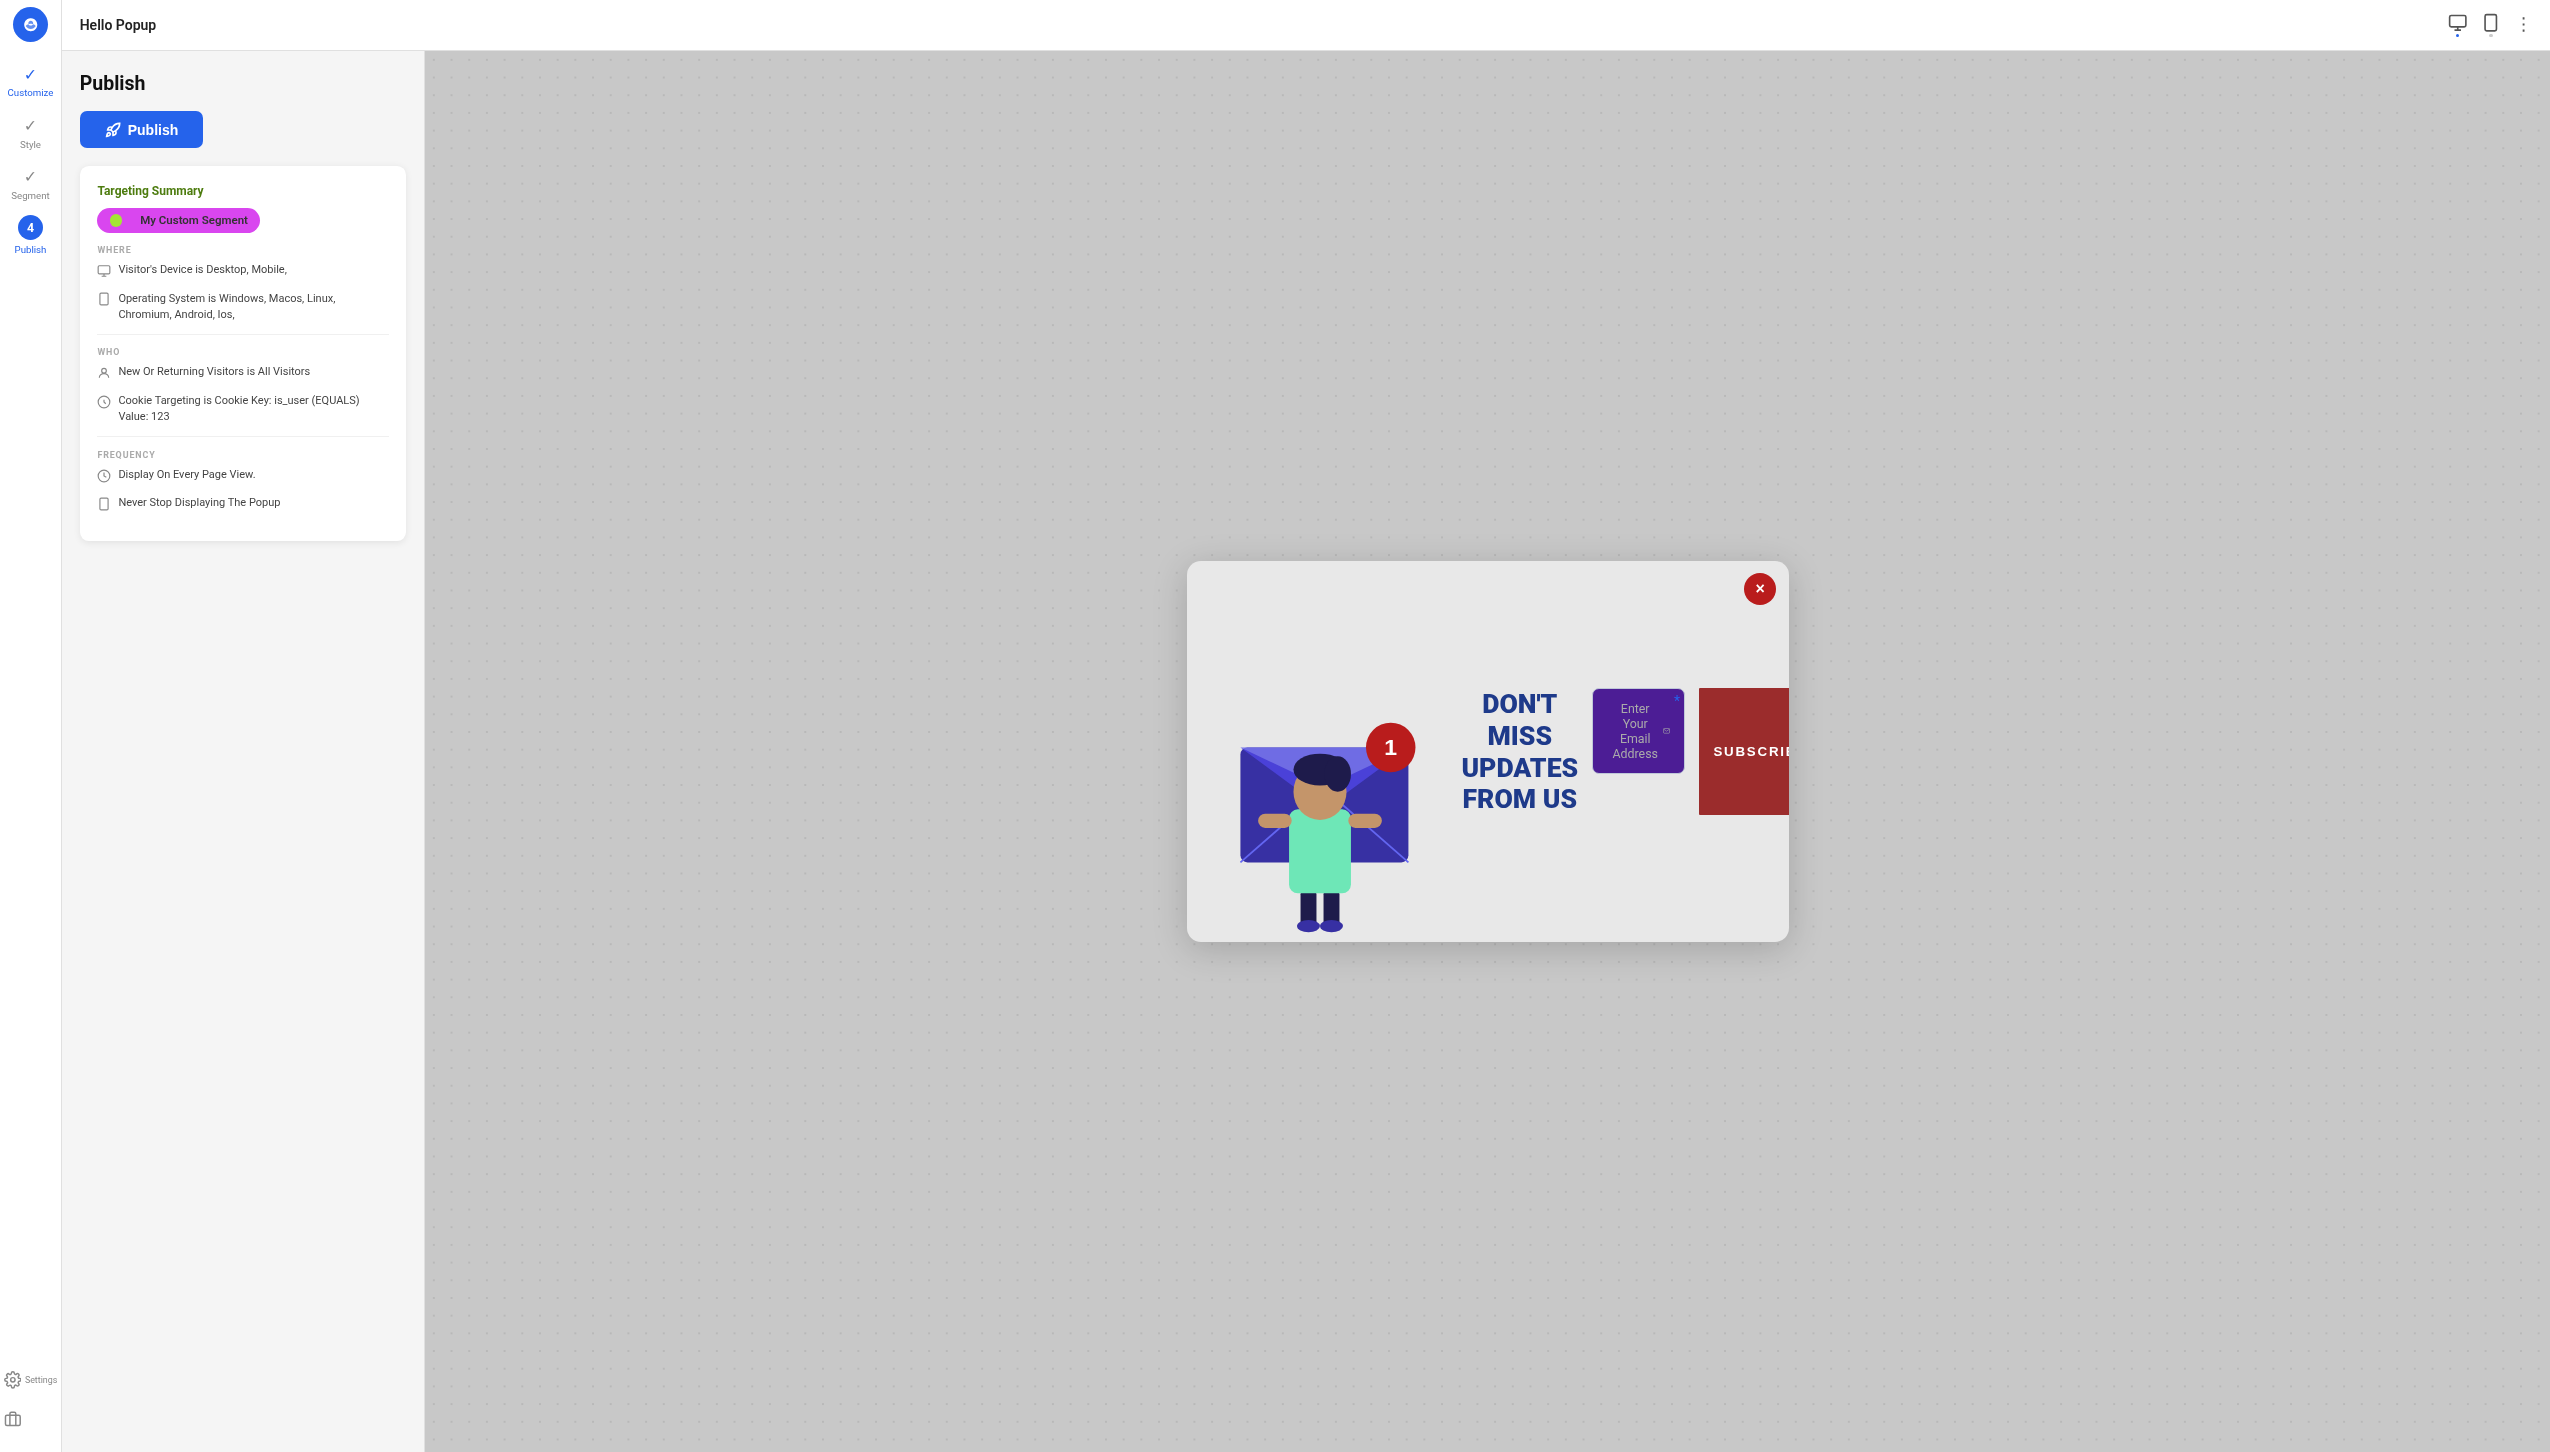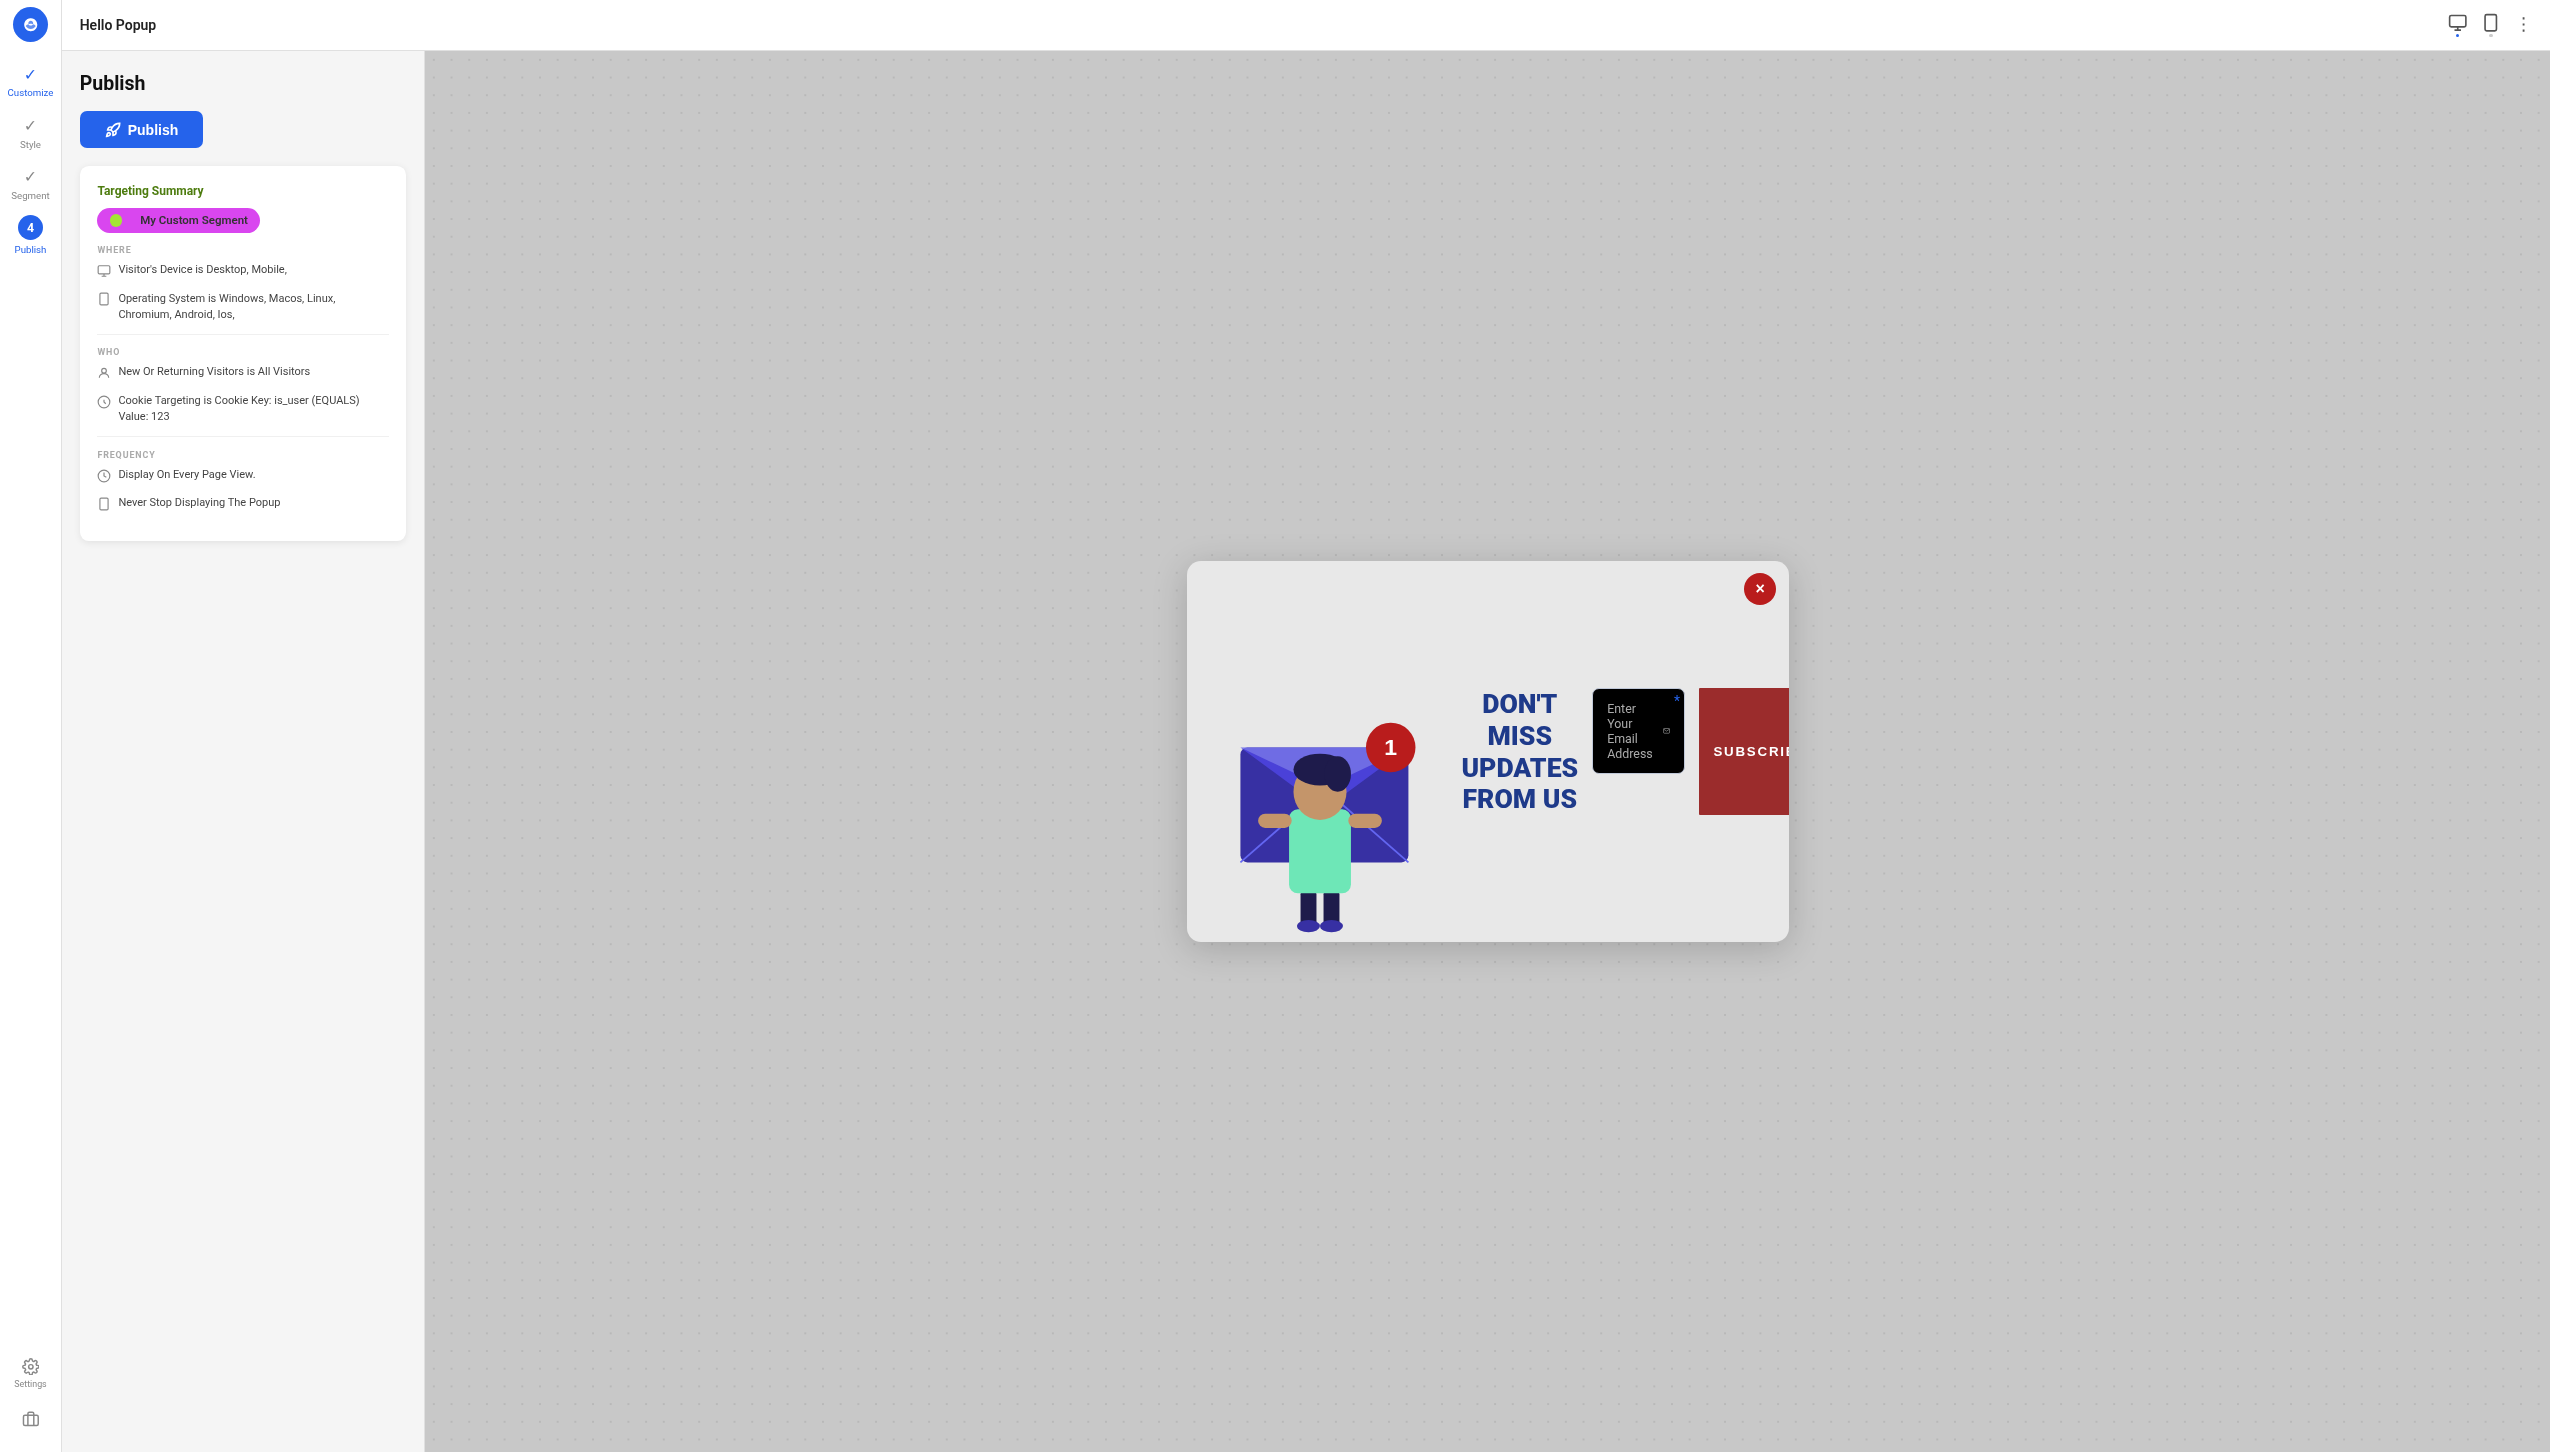--- a/index.html
+++ b/index.html
@@ -42,21 +42,21 @@
       width: 25px; height: 25px; border-radius: 50%;
       background: #2563eb; color: #fff;
       display: flex; align-items: center; justify-content: center;
       font-size: 12.4px; font-weight: bold;
     }
     .sidebar-spacer { flex: 1; }
     .sidebar-bottom {
       display: flex; flex-direction: column; align-items: center; gap: 7px; padding-bottom: 10.6px;
     }
     .sidebar-bottom-item {
-      display: flex; flex-direction: column; align-items: center;
+      display: flex; flex-direction: row; align-items: center;
       padding: 7px 0; width: 100%; cursor: pointer;
       color: #888; font-size: 9.7px; gap: 3.5px;
     }
 
     
     .main {
       flex: 1;
       display: flex;
       flex-direction: column;
       overflow: hidden;
@@ -196,22 +196,22 @@
       line-height: 1.2;
       text-align: center;
     }
     .popup-email-input {
       width: 100%;
       border: 1.3px solid #c0c8d8;
       border-radius: 7px;
       padding: 12.4px 14px;
       font-size: 12.4px;
       color: #aaa;
-      background: #000000;
-      display: flex; align-items: center; justify-content: space-between;
+      background: #4c1d95;
+      display: flex; align-items: center; justify-content: space-between; text-align: center;
     }
     .popup-subscribe-btn {
       width: 100%;
       background: #9b2c2c;
       color: #fff;
       border: none;
       border-radius: 1px;
       padding: 14px;
       font-size: 13.3px;
       font-weight: 700;

